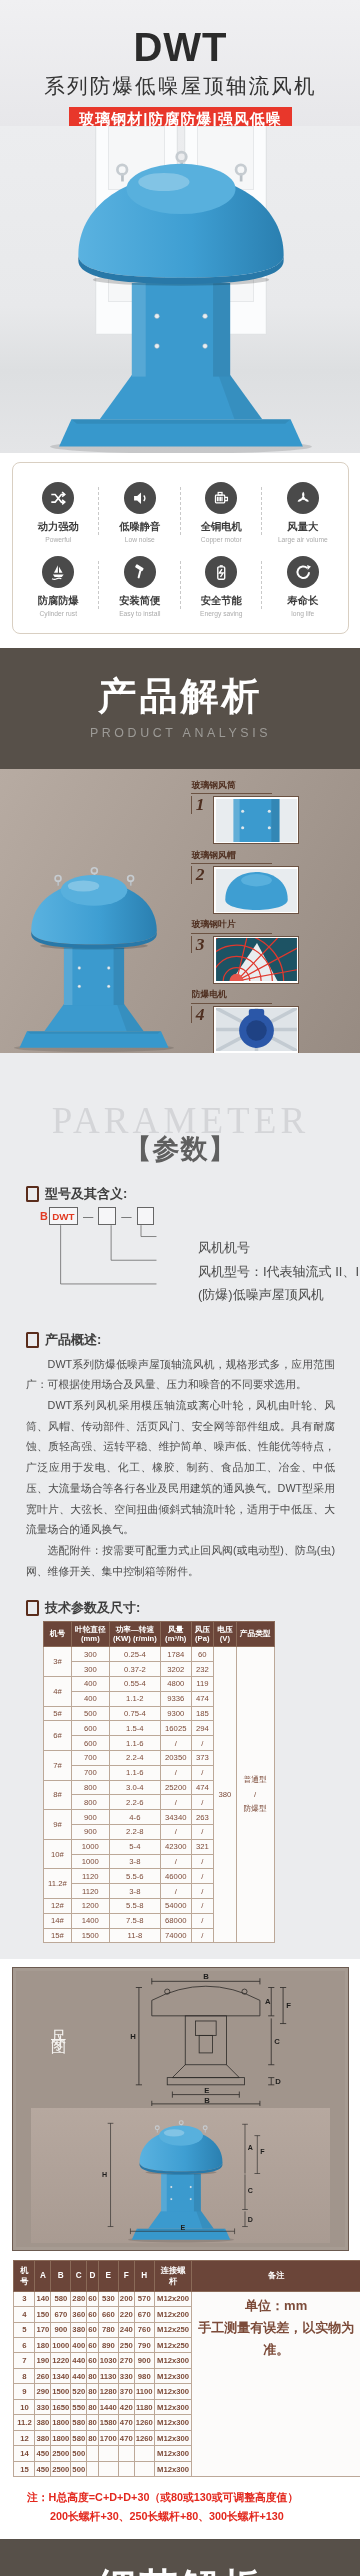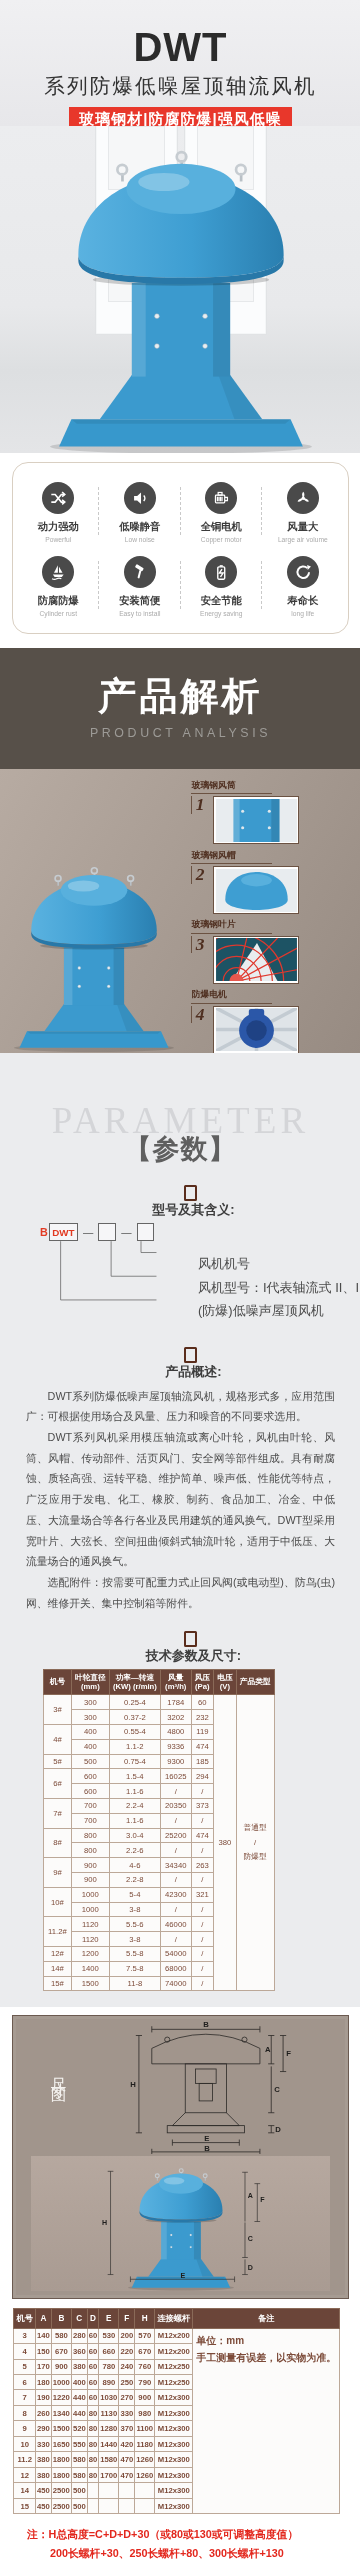--- a/index.html
+++ b/index.html
@@ -18,21 +18,21 @@
   .hero{height:327px;background:linear-gradient(#ecedef 0%,#e8e9eb 55%,#dddfe1 75%,#e4e5e7 100%);}
   .door{position:absolute;top:-15.5px;width:81px;height:222px;background:#fbfcfd;
         border:0.5px solid #e1e3e5;box-shadow:inset 0 0 0 0.5px #eef0f1;}
   .door .panel{position:absolute;left:12.4px;right:12.4px;border:1px solid #e6e8ea;background:#f6f7f8;}
   .door .p1{top:14.4px;height:62px;} .door .p2{top:90px;height:98px;}
   .door .knob{position:absolute;width:5.2px;height:13.4px;background:#c9cccf;top:77px;}
   .fanwrap{position:absolute;left:50%;transform:translateX(-50%);bottom:-3.1px;width:278px;}
 
   
   .features{margin:9.3px 12.4px 13.4px 12.4px;background:#fff;border:0.5px solid #d9cfc2;
-            border-radius:16px;padding:12.4px 4.1px 9.3px 4.1px;}
+            border-radius:8px;padding:12.4px 4.1px 9.3px 4.1px;}
   .feat-row{display:flex;}
   .feat{flex:1;text-align:center;padding:6.2px 2.1px 7.2px 2.1px;position:relative;}
   .feat:not(:last-child):after{content:"";position:absolute;right:0;top:11.3px;bottom:14.4px;
             border-right:0.5px dashed #c9c9c9;}
   .feat-icon{width:32px;height:32px;border-radius:50%;background:#4a4a4a;margin:0 auto;
              display:flex;align-items:center;justify-content:center;}
   .feat-zh{margin-top:6.2px;font-size:10.3px;font-weight:bold;color:#3b3b3b;}
   .feat-en{margin-top:1.5px;font-size:6.7px;color:#ababab;}
 
   
@@ -53,21 +53,21 @@
            color:#4f2f20;font-family:"Liberation Serif",serif;border-left:0.5px solid #6b5242;
            padding-left:4.1px;}
   .thumb{background:#fff;padding:1.5px;border:0.5px solid #6b5242;}
   .thumb svg{display:block;}
 
   
   .param{background:#ebecee;padding:29px 0 15.5px 0;}
   .watermark{text-align:center;font-family:"Liberation Serif","DejaVu Serif",serif;
              font-size:37px;color:#d4d5d8;letter-spacing:4.1px;line-height:1;margin-top:20px;}
   .param-title{text-align:center;font-size:27px;font-weight:bold;color:#5f5f5f;margin-top:-7.2px;letter-spacing:1px;}
-  .h-brown{display:flex;align-items:center;margin:17.5px 0 4.1px 26px;font-size:13px;font-weight:bold;color:#3d3d3d;flex-direction:column;}
+  .h-brown{display:flex;align-items:center;margin:17.5px 0 4.1px 26px;font-size:13px;font-weight:bold;color:#3d3d3d;}
   .h-brown .sq{width:8.8px;height:12px;border:2.6px solid #5a2d1c;border-radius:1.5px;margin-right:6.2px;}
   .sub-h{margin:3.1px 0 5.2px 40px;font-size:12px;font-weight:bold;color:#3d3d3d;}
 
   .model{position:relative;height:107px;margin-left:40px;}
   .model-row{display:flex;align-items:center;font-size:10.3px;color:#555;}
   .bletter{color:#e23a22;font-weight:bold;font-size:10.8px;margin-right:1px;}
   .mbox{border:1px solid #666;height:16.5px;display:inline-flex;align-items:center;justify-content:center;
         color:#e23a22;font-weight:bold;font-size:9.8px;background:#f6f6f8;}
   .mbox.w1{width:27px;} .mbox.w2{width:15.5px;margin:0 0;}
   .mdash{margin:0 5.2px;color:#555;}
@@ -94,21 +94,21 @@
   .photo{position:absolute;left:17.5px;right:17.5px;top:140px;bottom:7.2px;
          background:linear-gradient(#b6a89f,#a99b92);display:flex;justify-content:center;}
   .photo svg.fansvg{width:118px;margin-top:3.1px;}
   .dm{stroke:#2e2c2a;stroke-width:1.6;fill:none;}
   .dmt{fill:#1f1e1d;font-size:15px;font-weight:bold;font-family:"Liberation Sans",sans-serif;}
 
   .dtable{margin:9.3px auto 0 13.4px;}
   .dtable th{background:#6b4539;color:#fff;font-size:8.2px;font-weight:bold;padding:3.6px 2.1px;border:0.5px solid #8a6a58;}
   .dtable td{border:0.5px solid #bca898;color:#7c4b39;font-size:7.7px;font-weight:bold;
              text-align:center;padding:2.1px 1px;height:10.3px;}
-  .dtable td.note{text-align:left;padding:3.1px;font-size:10px;vertical-align:top;line-height:1.7;}
+  .dtable td.note{text-align:center;padding:3.1px;font-size:13px;vertical-align:top;line-height:1.7;}
 
   .rednote{margin:10.3px 0 13.4px 27px;color:#e3271d;font-size:10.8px;font-weight:bold;line-height:1.75;}
 </style>
 </head>
 <body>
 
 <svg width="0" height="0" style="position:absolute">
   <defs>
     <linearGradient id="capG" x1="0" y1="0" x2="1" y2="0">
       <stop offset="0" stop-color="#5ab2e0"></stop>

